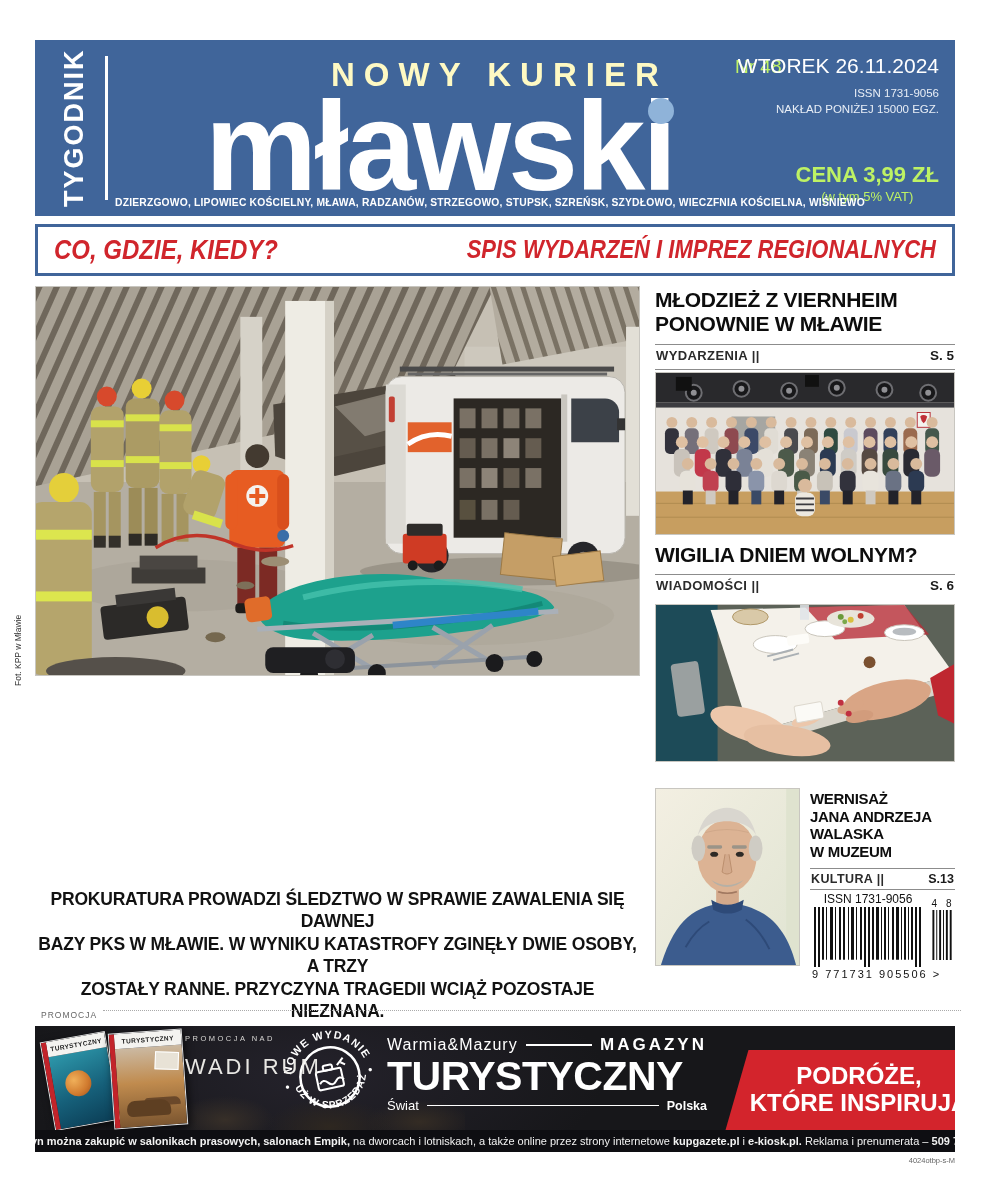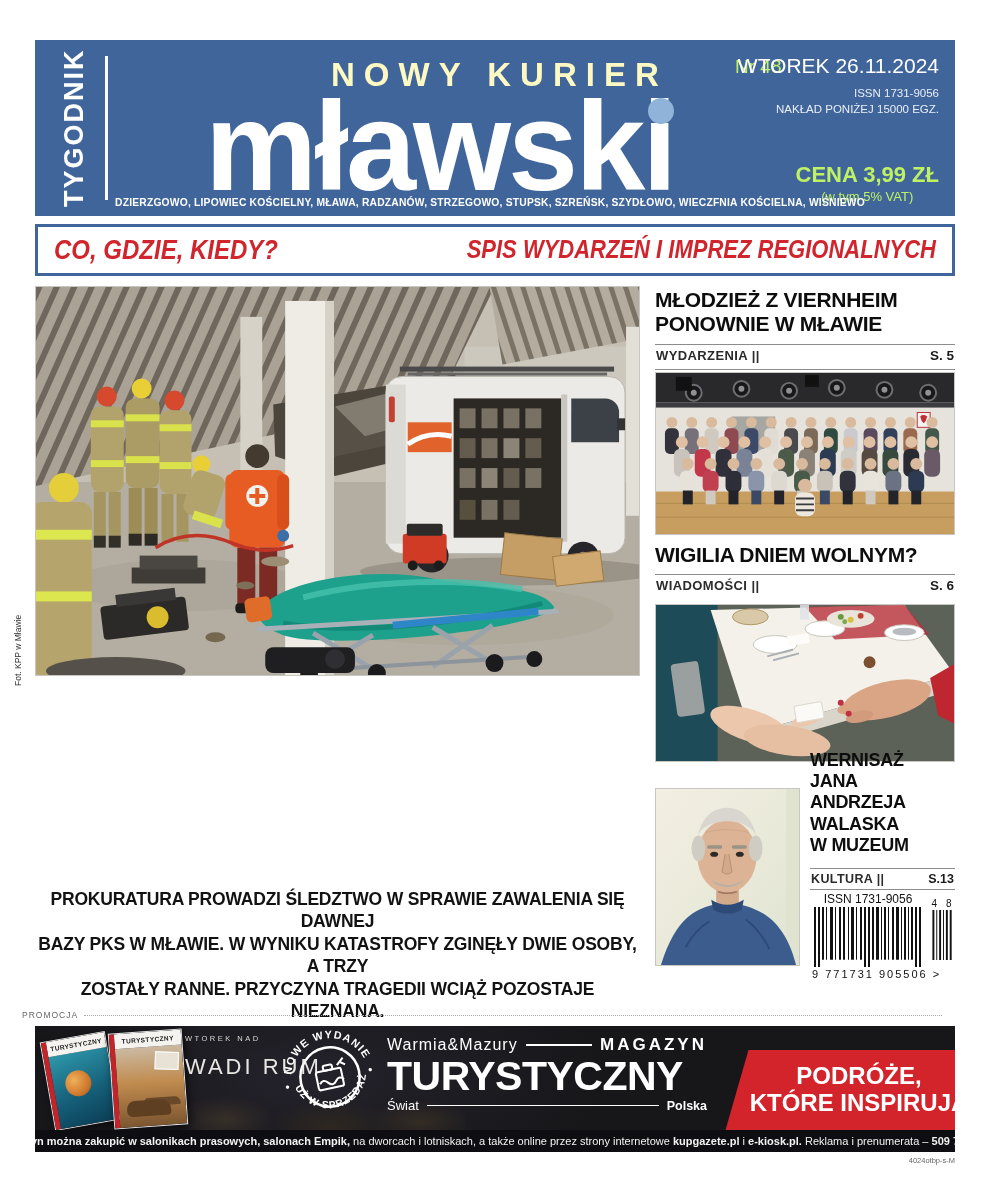--- a/index.html
+++ b/index.html
@@ -51,36 +51,36 @@
            letter-spacing:-.3px;white-space:pre-line;}
   .rc-bar{left:655px;width:300px;box-sizing:border-box;border-top:1.5px solid #8c8c8c;border-bottom:1.5px solid #8c8c8c;
           display:flex;justify-content:space-between;padding:3px 1px;}
   .rc-bar .sec{font-size:13px;font-weight:700;color:#2b2b2b;letter-spacing:.4px;}
   .rc-bar .pg{font-size:13.5px;font-weight:700;color:#1a1a1a;}
   .s1h{top:288px;} .s1b{top:344px;height:26px;}
   .ph1{left:655px;top:372px;width:300px;height:163px;}
   .s2h{top:543px;} .s2b{top:574px;height:40px;}
   .ph2{left:655px;top:604px;width:300px;height:158px;}
   .ph3{left:655px;top:788px;width:145px;height:178px;}
-  .s3h{left:810px;top:750px;width:145px;font-size:18px;line-height:1.18;}
+  .s3h{left:810px;top:790px;width:145px;font-size:15px;line-height:1.18;}
   .s3b{left:810px;top:868px;width:145px;height:22px;}
   .s3b .sec{font-size:12.5px;} .s3b .pg{font-size:12.5px;}
 
   
   .barcode{left:812px;top:892px;width:143px;height:100px;}
   .bc-issn{position:absolute;left:0;top:0;width:112px;text-align:center;font-size:12px;color:#111;}
   .bc-bars{position:absolute;left:2px;top:15px;width:108px;height:60px;}
   .bc-digits{position:absolute;left:0;top:76px;width:120px;text-align:center;font-size:11px;
              letter-spacing:2px;color:#111;white-space:nowrap;}
   .bc-addon{position:absolute;left:119px;top:6px;width:24px;text-align:center;}
   .bc-addon .ad-digits{font-size:10px;letter-spacing:3px;color:#111;}
   .bc-addon svg{display:block;margin:1px auto 0;}
 
   
-  .promo-row{left:22px;top:1010px;width:920px;display:flex;align-items:center;}
+  .promo-row{left:41px;top:1010px;width:920px;display:flex;align-items:flex-start;}
   .promo-label{font-size:8.5px;color:#666;letter-spacing:1px;}
   .promo-dots{flex:1;border-top:1px dotted #aaa;margin-left:6px;height:0;}
 
   .banner{left:35px;top:1026px;width:920px;height:126px;background:
           radial-gradient(420px 170px at 30% 40%, #24222b 0%, rgba(23,23,26,0) 70%),#17171a;
           overflow:hidden;}
   .rocks{position:absolute;left:130px;top:36px;width:300px;height:68px;
          background:radial-gradient(70px 34px at 20% 85%, #372f28 0%, transparent 70%),
                     radial-gradient(90px 40px at 55% 95%, #2e2720 0%, transparent 70%),
                     radial-gradient(76px 32px at 85% 88%, #342c24 0%, transparent 70%);}
@@ -607,21 +607,21 @@
     </div>
     <div class="cover cover2">
       <div class="cov-spine"></div>
       <div class="cov-top">
           <span>TURYSTYCZNY</span>
         </div>
       <div class="cov-body cb2"></div>
     </div>
 
     <div class="wadi">
-      <div class="wk">WTOREK NAD</div>
+      <div class="wk">PROMOCJA NAD</div>
       <div class="wt">WADI RUM</div>
     </div>
 
     <div class="stamp">
       <svg viewBox="0 0 96 96">
         <defs>
           <path id="arcT" d="M10,48 A38,38 0 0 1 86,48"></path>
           <path id="arcB" d="M12,50 A37,37 0 0 0 84,50"></path>
         </defs>
         <circle cx="48" cy="48" r="29" stroke="#fff" stroke-width="2.5" fill="none"></circle>

